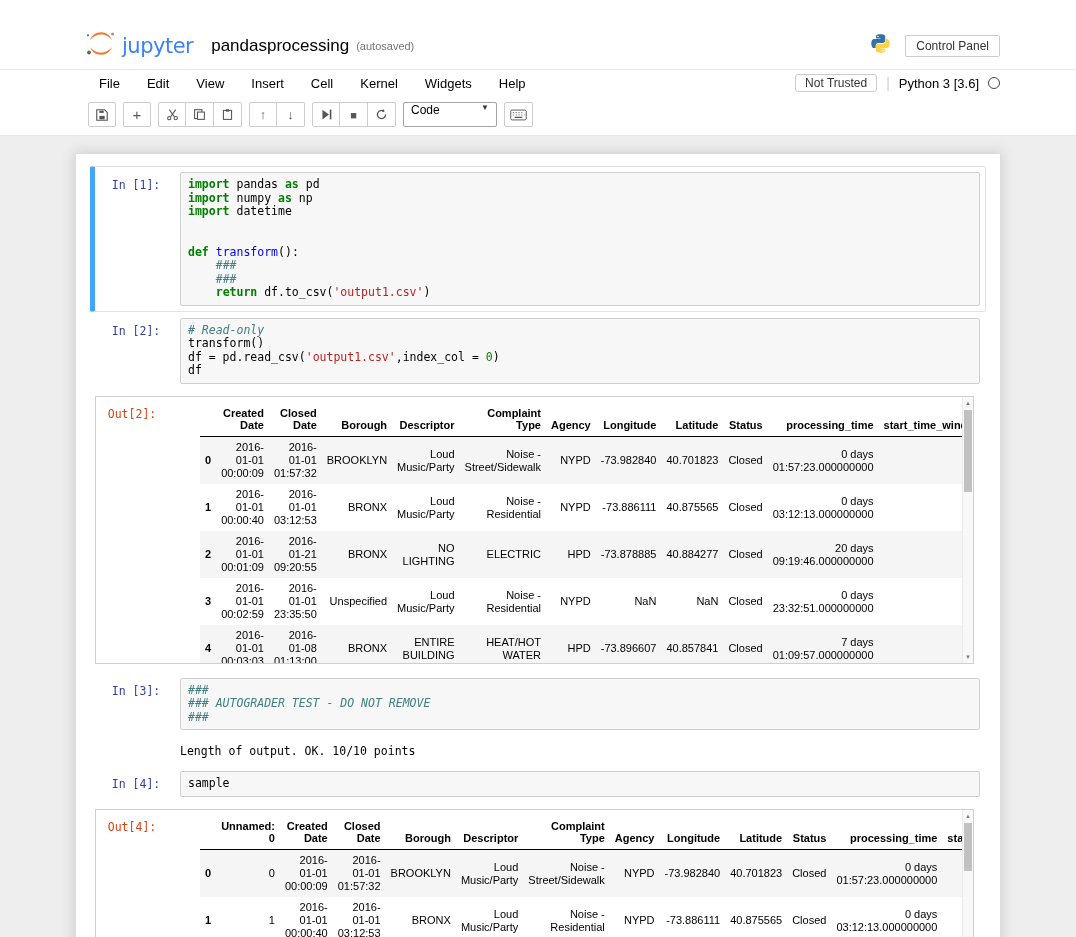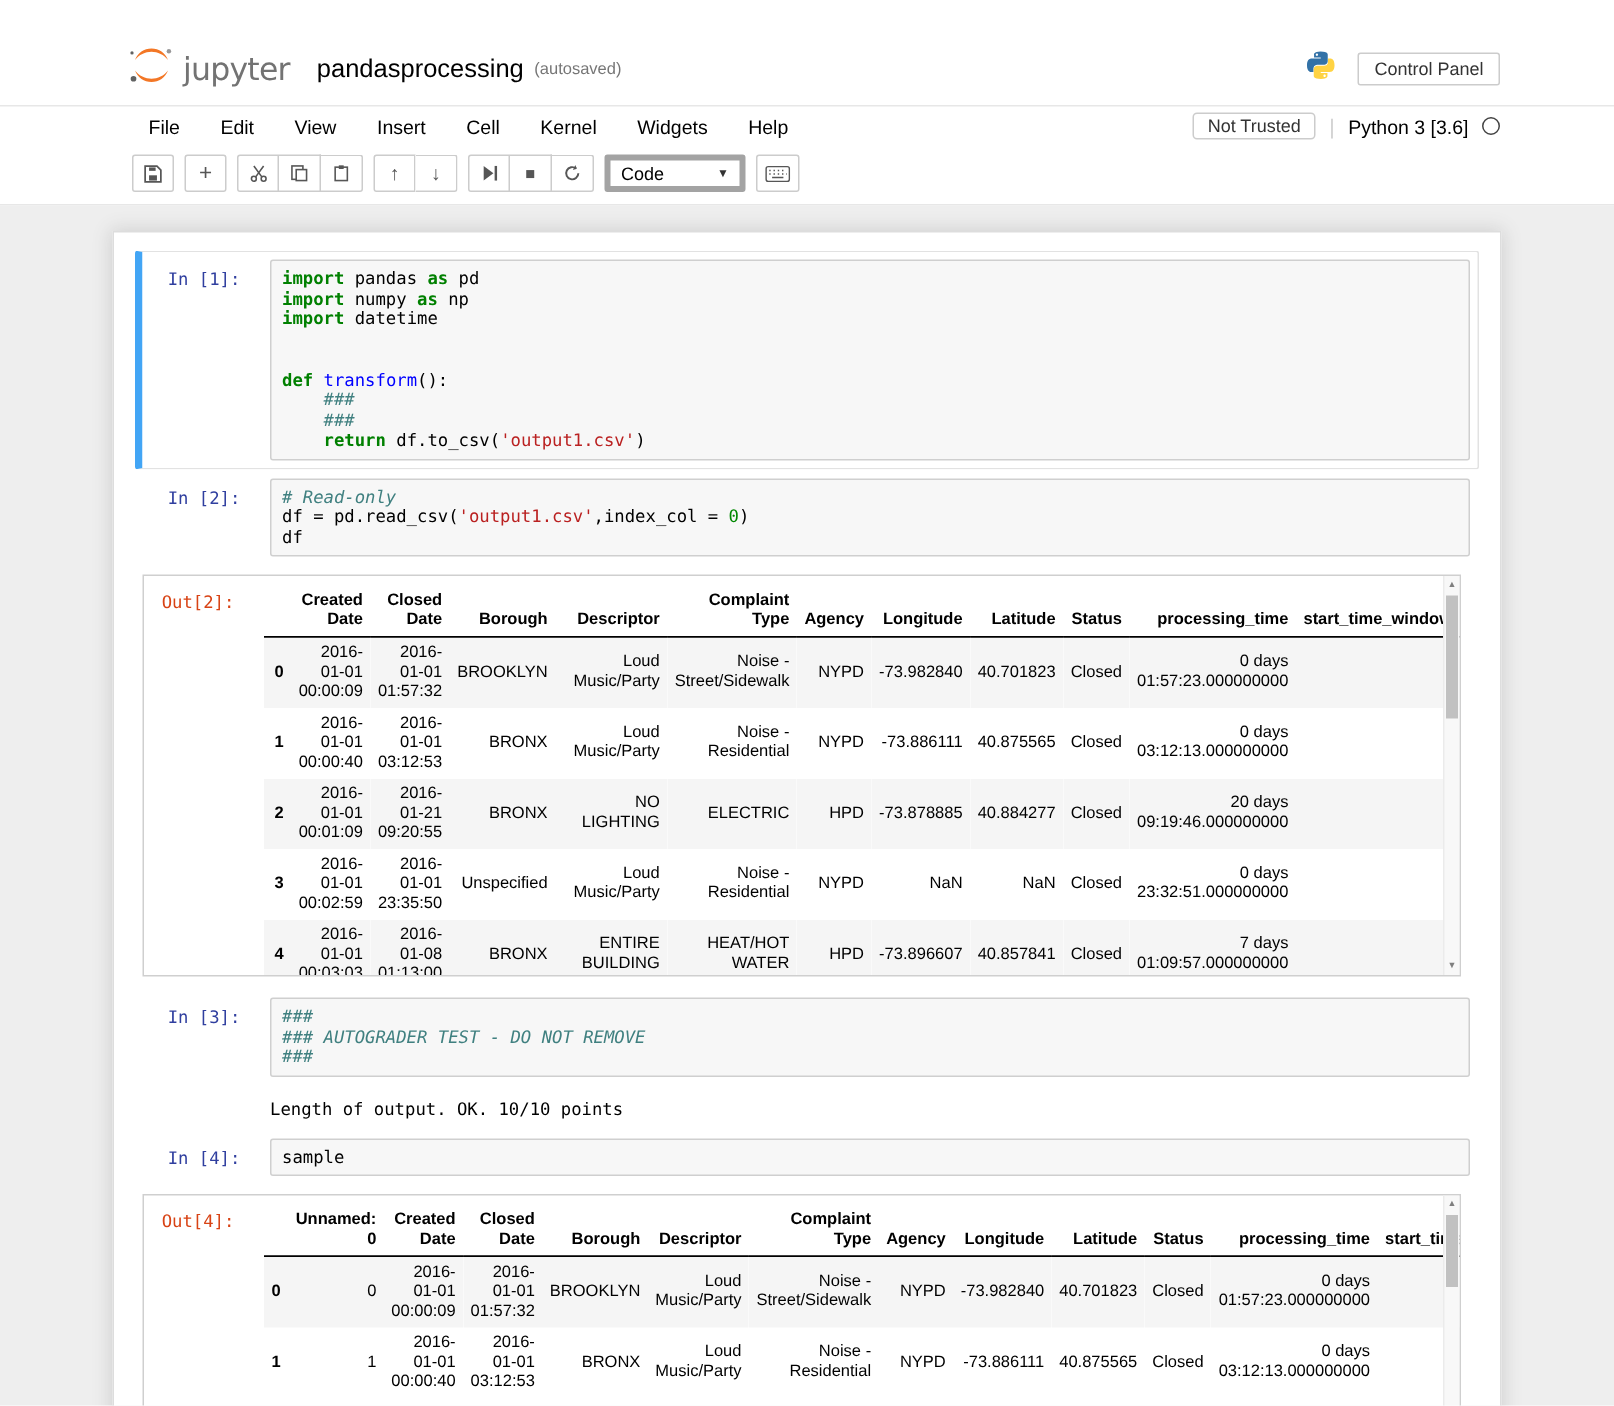--- a/index.html
+++ b/index.html
@@ -3,21 +3,21 @@
 <meta charset="utf-8">
 <style>
   * { box-sizing: border-box; margin: 0; padding: 0; }
   html, body { width: 1076px; height: 937px; overflow: hidden; background: #fff;
     font-family: "Liberation Sans", sans-serif; color: #000; }
 
   
   .site-header { background: #fff; }
   .header-bar { display: flex; align-items: center; padding: 30px 76px 8px 84px; }
   .logo { display: flex; align-items: center; cursor: pointer; }
-  .logo-word { font-family: "DejaVu Sans", sans-serif; font-size: 21px; color: #737373;
+  .logo-word { font-family: "DejaVu Sans", sans-serif; font-size: 21px; color: #3b82f6;
     letter-spacing: -0.5px; margin-left: 4px; }
   .nb-title { font-size: 17px; margin-left: 18px; }
   .autosave { font-size: 11px; color: #767676; margin-left: 7px; }
   .header-right { margin-left: auto; display: flex; align-items: center; gap: 14px; }
   .btn { display: inline-block; background: #fff; border: 1px solid #cccccc; border-radius: 2px;
     font-size: 12px; color: #333; padding: 3px 10px; cursor: pointer; }
 
   .menu-bar { display: flex; align-items: center; border-top: 1px solid #e7e7e7;
     padding: 4px 76px 4px 99px; height: 27px; }
   .menu-item { font-size: 13px; color: #000; margin-right: 27px; cursor: pointer; }
@@ -32,22 +32,22 @@
   .tool-bar { display: flex; align-items: center; padding: 6px 76px 8px 88px;
     border-bottom: 1px solid #e7e7e7; gap: 7px; }
   .btn-group { display: flex; }
   .tb-btn { min-width: 28px; height: 25px; background: #fff; border: 1px solid #cccccc;
     display: flex; align-items: center; justify-content: center; cursor: pointer;
     color: #565656; font-size: 12px; padding: 0 5px; }
   .btn-group .tb-btn + .tb-btn { border-left: none; }
   .btn-group .tb-btn:first-child { border-radius: 2px 0 0 2px; }
   .btn-group .tb-btn:last-child { border-radius: 0 2px 2px 0; }
   .btn-group .tb-btn:only-child { border-radius: 2px; }
-  .tb-select { width: 94px; height: 25px; border: 4px solid #a3a3a3; border-radius: 2px;
-    background: #fff; display: flex; align-items: center; font-size: 12px; padding: 0 7px;
+  .tb-select { width: 94px; height: 25px; border: 1px solid #a3a3a3; border-radius: 2px;
+    background: #fff; display: flex; font-size: 12px; padding: 0 7px;
     cursor: pointer; }
   .tb-select .caret { margin-left: auto; font-size: 8px; color: #333; }
 
   
   .site-main { background: #eeeeee; height: 100%; padding: 17px 0 40px; }
   .notebook { width: 926px; margin: 0 auto; background: #fff; border: 1px solid #dddddd;
     box-shadow: 0 0 12px 1px rgba(87,87,87,0.2); padding: 12px 14px 40px 14px; min-height: 900px; }
 
   .cell { display: flex; padding: 5px; border: 1px solid transparent; border-left: 5px solid transparent; }
   .cell.selected { border: 1px solid #e2e2e2; border-left: 5px solid #42a5f5; border-radius: 2px; }
@@ -65,21 +65,21 @@
   .tok-nm { color: #0000ff; text-align: center; }
   .tok-num { color: #008800; }
   .tok-pl { color: #000; }
 
   .output-row { display: flex; padding: 0 5px 5px 5px; border-left: 5px solid transparent; border-right: 1px solid transparent; }
   .output-text { font-family: "DejaVu Sans Mono", monospace; font-size: 11.5px; padding: 8px 0 2px 0; }
 
   .output-scroll { position: relative; border: 1px solid #cfcfcf; overflow: hidden;
     display: flex; margin: 6px 12px 8px 5px; background: #fff; }
   .output-scroll .prompt { padding-top: 10px; }
-  .out-content { flex: 1; overflow: hidden; padding: 6px 0 0 0; }
+  .out-content { flex: 1; overflow: hidden; padding: 6px 0 0 0; margin-left: 24px; }
   .output-scroll.h-out2 { height: 268px; }
   .output-scroll.h-out4 { height: 300px; }
 
   
   .fake-scrollbar { position: absolute; top: 0; right: 0; bottom: 0; width: 11px;
     background: #f8f8f8; border-left: 1px solid #ebebeb; }
   .sb-arrow { height: 12px; text-align: center; font-size: 6px; line-height: 12px; color: #7f7f7f; }
   .sb-arrow.down { position: absolute; bottom: 0; left: 0; right: 0; }
   .sb-thumb { position: absolute; left: 1px; right: 1px; top: 13px; background: #c1c1c1; }
   .h-out2 .sb-thumb { height: 82px; }
@@ -240,20 +240,21 @@
           <div class="code-line"><span class="tok-pl">    </span><span class="tok-cm">###</span></div>
           <div class="code-line"><span class="tok-pl">    </span><span class="tok-cm">###</span></div>
           <div class="code-line"><span class="tok-pl">    </span><span class="tok-kw">return</span><span class="tok-pl"> df.to_csv(</span><span class="tok-st">'output1.csv'</span><span class="tok-pl">)</span></div>
         </div>
     </div>
 
     <div class="cell">
       <div class="prompt in">In [2]:</div>
       <div class="input-area">
           <div class="code-line"><span class="tok-cm"># Read-only</span></div>
+          <div class="code-line"><span class="tok-pl">transform()</span></div>
           <div class="code-line"><span class="tok-pl">df = pd.read_csv(</span><span class="tok-st">'output1.csv'</span><span class="tok-pl">,index_col = </span><span class="tok-num">0</span><span class="tok-pl">)</span></div>
           <div class="code-line"><span class="tok-pl">df</span></div>
         </div>
     </div>
 
     <div class="output-scroll h-out2">
       <div class="prompt out">Out[2]:</div>
       <div class="out-content">
           <table class="dataframe tbl-out2">
             <thead>

